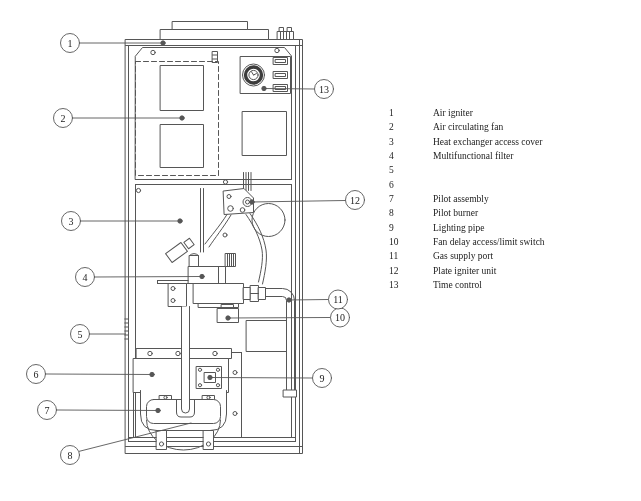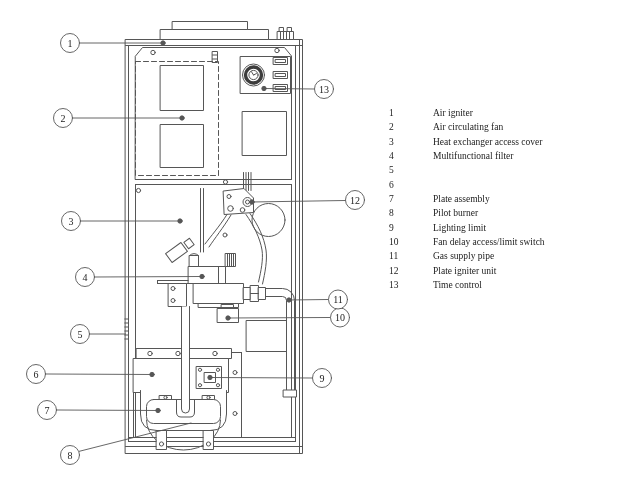--- a/index.html
+++ b/index.html
@@ -340,37 +340,37 @@
     <span class="legend-label">Multifunctional filter</span>
   </div>
   <div class="legend-row">
     <span class="legend-num">5</span>
   </div>
   <div class="legend-row">
     <span class="legend-num">6</span>
   </div>
   <div class="legend-row">
     <span class="legend-num">7</span>
-    <span class="legend-label">Plate assembly</span>
+    <span class="legend-label">Pilot assembly</span>
   </div>
   <div class="legend-row">
     <span class="legend-num">8</span>
     <span class="legend-label">Pilot burner</span>
   </div>
   <div class="legend-row">
     <span class="legend-num">9</span>
-    <span class="legend-label">Lighting limit</span>
+    <span class="legend-label">Lighting pipe</span>
   </div>
   <div class="legend-row">
     <span class="legend-num">10</span>
     <span class="legend-label">Fan delay access/limit switch</span>
   </div>
   <div class="legend-row">
     <span class="legend-num">11</span>
-    <span class="legend-label">Gas supply pipe</span>
+    <span class="legend-label">Gas supply port</span>
   </div>
   <div class="legend-row">
     <span class="legend-num">12</span>
     <span class="legend-label">Plate igniter unit</span>
   </div>
   <div class="legend-row">
     <span class="legend-num">13</span>
     <span class="legend-label">Time control</span>
   </div>
 </div>

